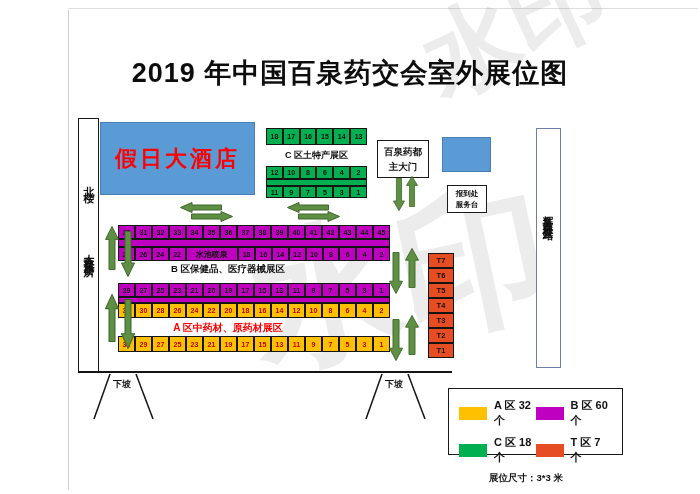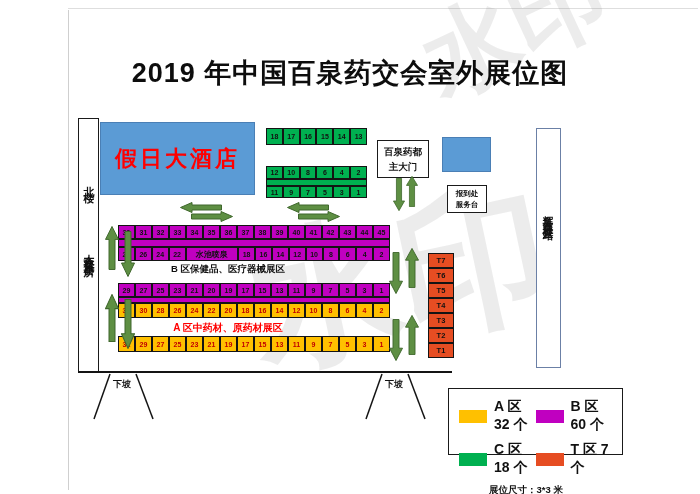--- a/index.html
+++ b/index.html
@@ -71,21 +71,21 @@
   .ramp svg line { stroke:#141414; stroke-width:1.5; }
   .ramp { width:72px; height:48px; }
   .ramp .lbl { position:absolute; top:5px; left:0; width:100%; text-align:center; font-size:9px; font-weight:bold; }
 
   .ground { left:78px; top:371px; width:374px; height:0; border-top:2px solid #141414; }
 
   .legend { left:448px; top:388px; width:175px; height:67px; background:#fff; border:1px solid #1a1a1a;
     padding:9px 10px 0 10px; display:grid; grid-template-columns:1fr 1fr; row-gap:7px; align-content:start; }
   .leg-item { display:flex; align-items:center; gap:7px; }
   .swatch { width:28px; height:13px; flex:none; }
-  .leg-label { font-size:14px; font-weight:bold; }
+  .leg-label { font-size:11px; font-weight:bold; }
   .leg-note { grid-column:1 / 3; font-size:9.5px; font-weight:bold; padding-left:30px; }
 </style>
 </head>
 <body>
 
 <div id="canvas">
 
   <div class="abs edge-v"></div>
   <div class="abs edge-h"></div>
 
@@ -104,20 +104,21 @@
   </div>
 
   <div class="abs cells c-row-top">
       <div class="cell">18</div>
       <div class="cell">17</div>
       <div class="cell">16</div>
       <div class="cell">15</div>
       <div class="cell">14</div>
       <div class="cell">13</div>
     </div>
+  <div class="abs c-label">C 区土特产展区</div>
   <div class="abs c-band">
     <div class="cells r1">
         <div class="cell">12</div>
         <div class="cell">10</div>
         <div class="cell">8</div>
         <div class="cell">6</div>
         <div class="cell">4</div>
         <div class="cell">2</div>
       </div>
     <div class="blankbar bb"></div>

